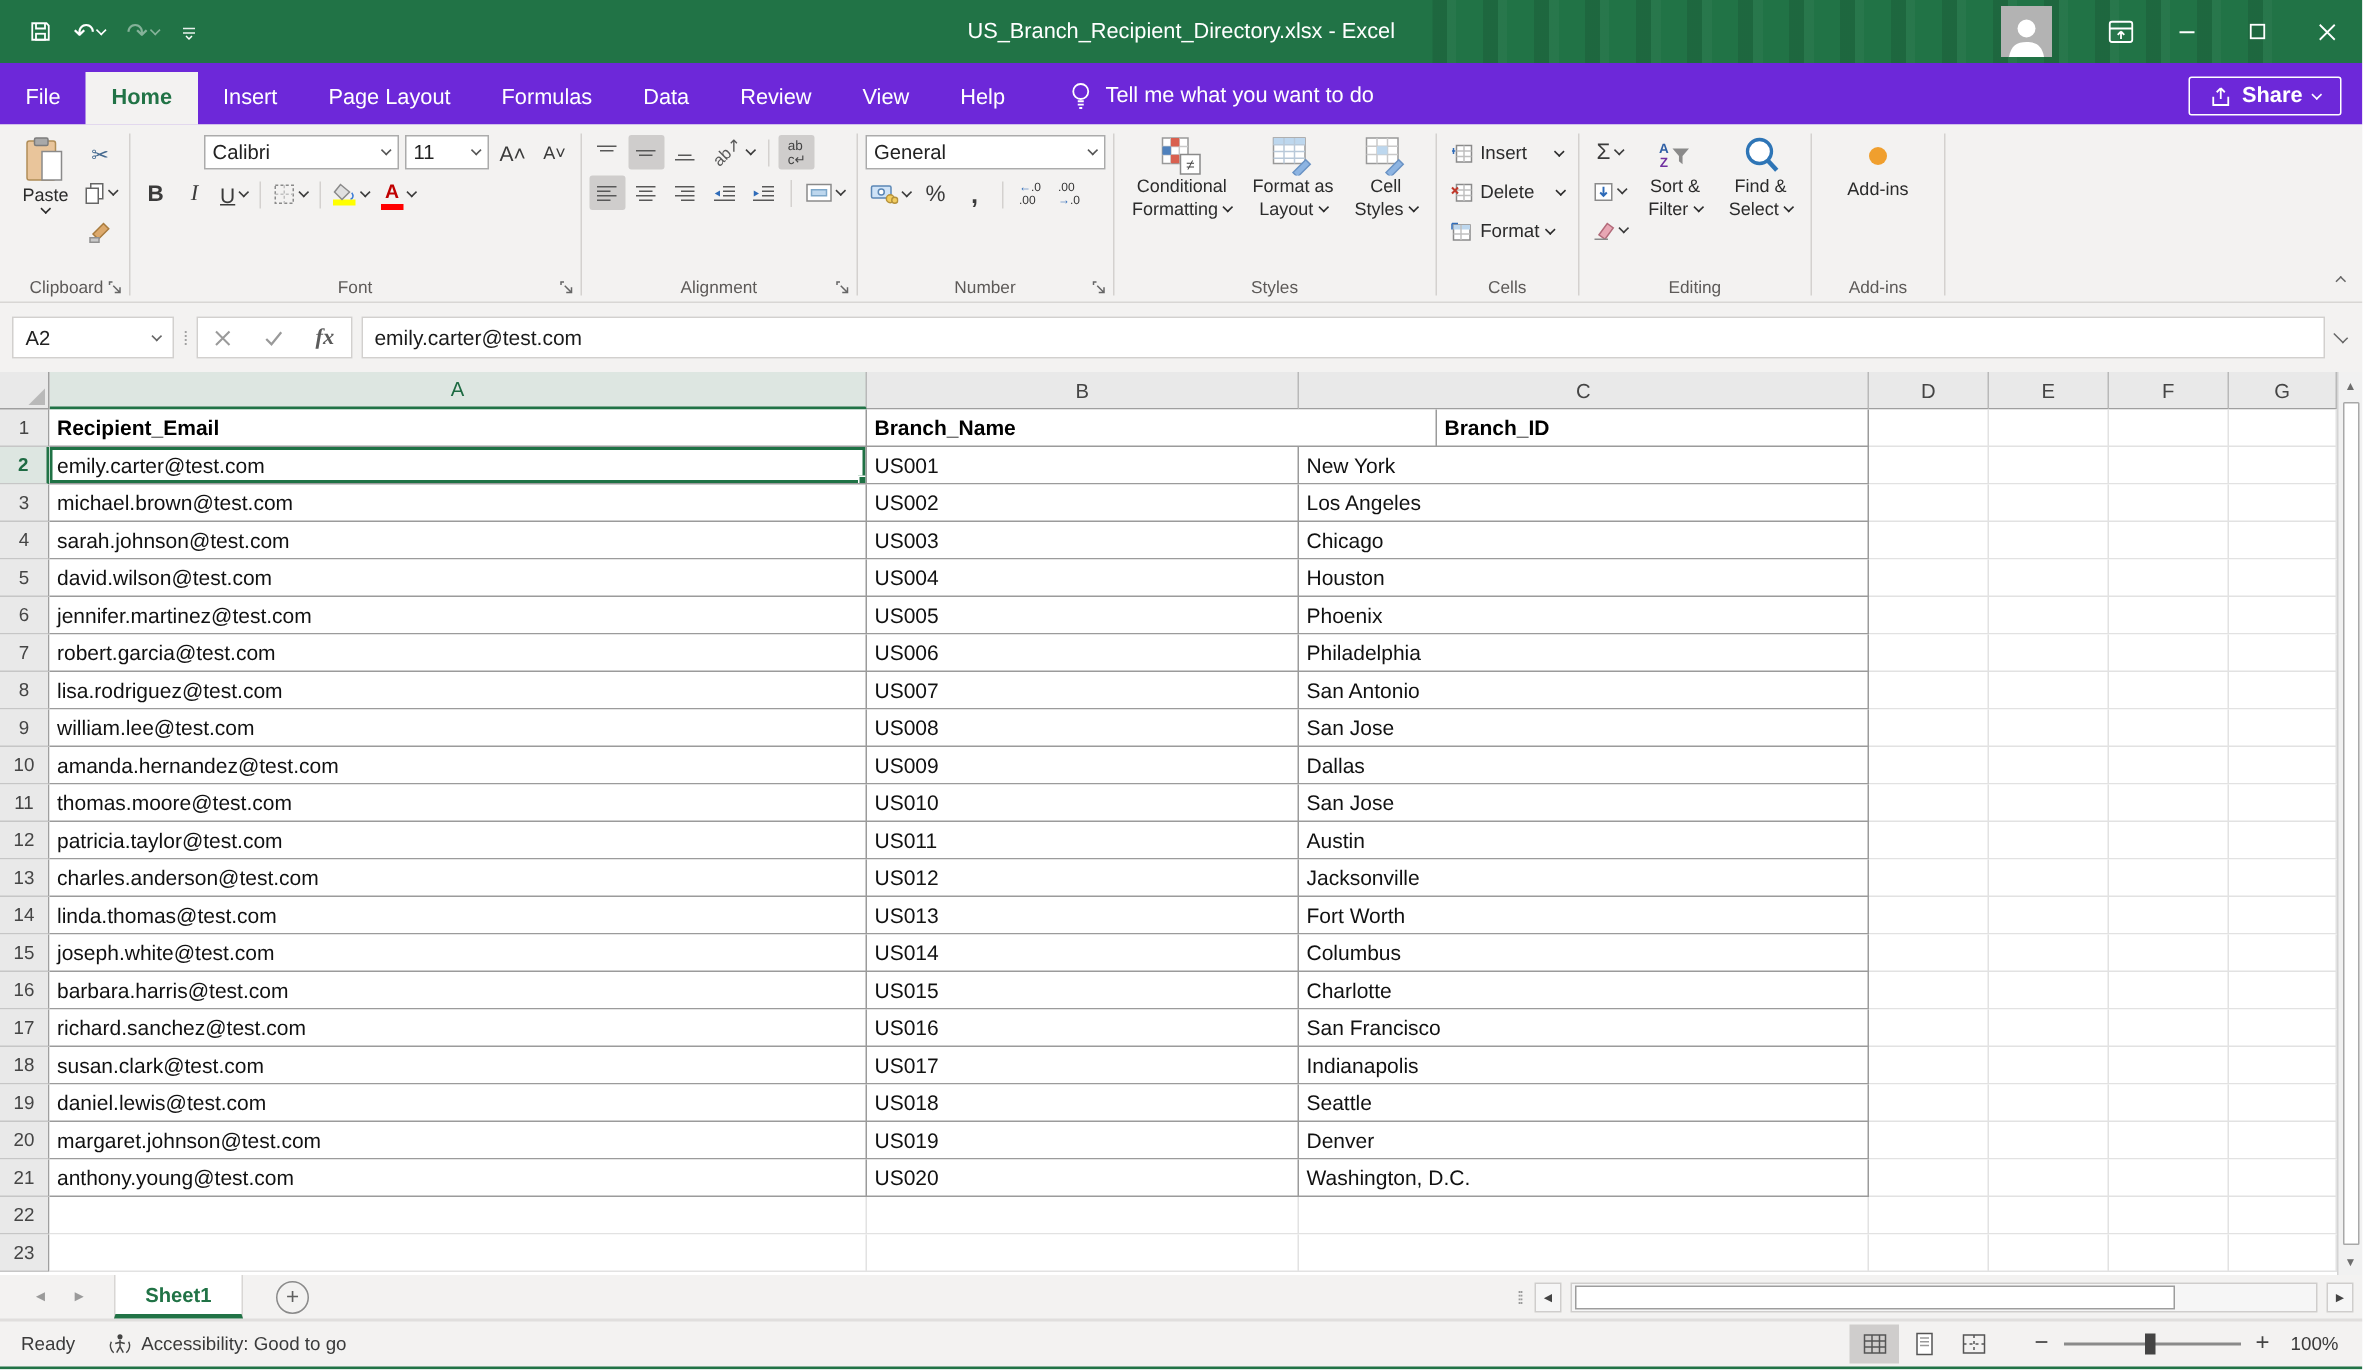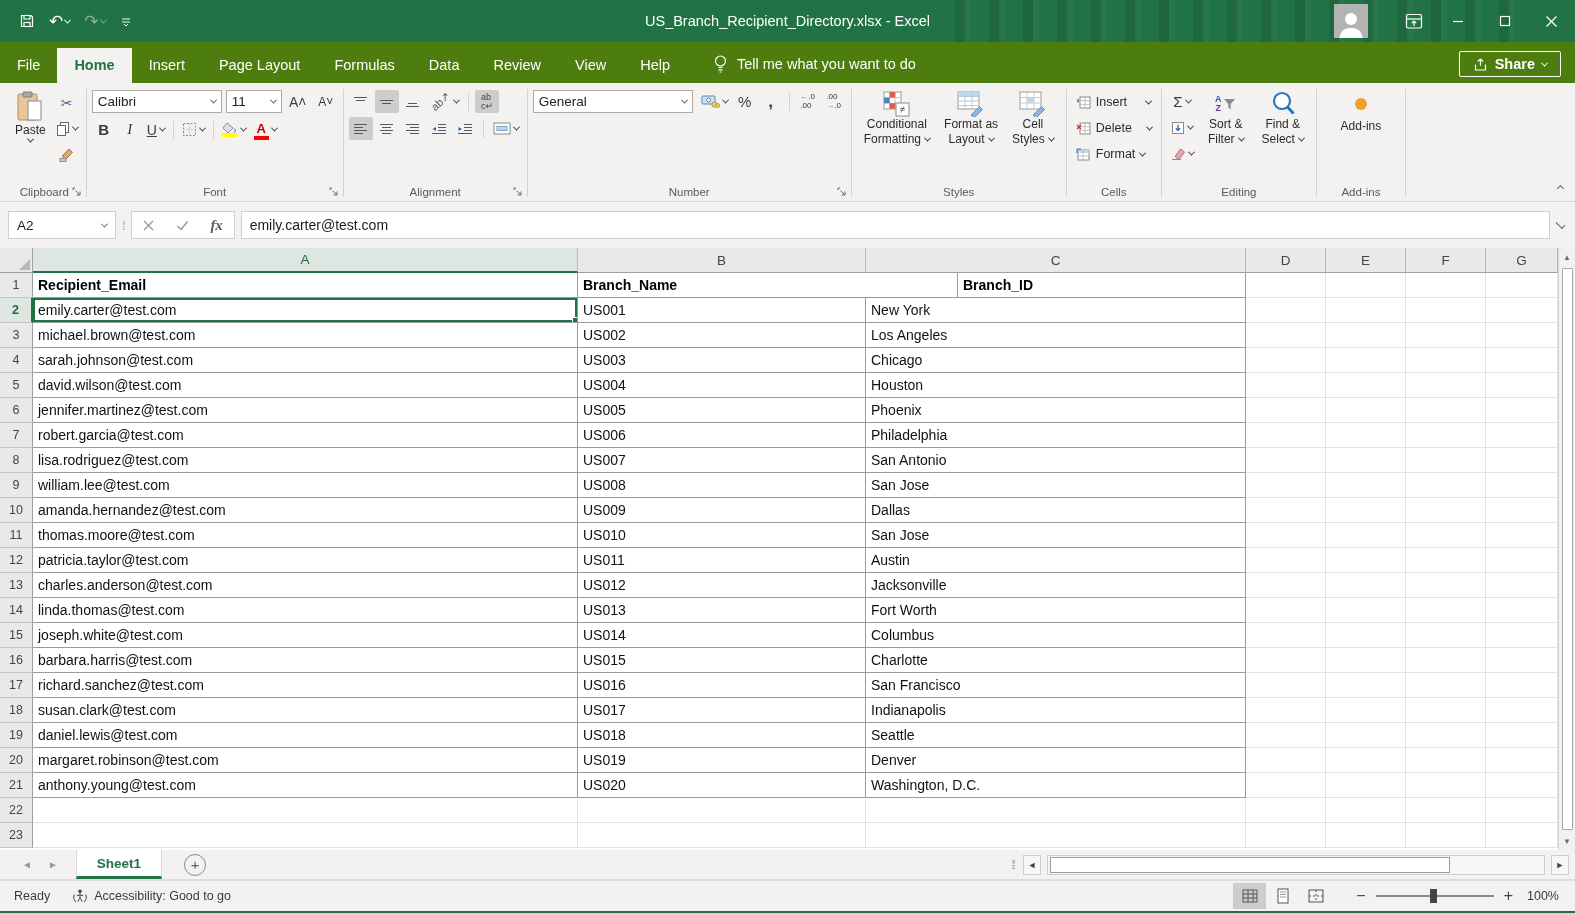--- a/index.html
+++ b/index.html
@@ -18,21 +18,21 @@
   .dim { opacity:.45; }
   .chv { display:inline-block; width:5px; height:5px; border-right:1.2px solid currentColor; border-bottom:1.2px solid currentColor; transform:rotate(45deg) translate(-1px,-1px); }
   .chv-up { transform:rotate(-135deg); }
   .win-title { position:absolute; left:50%; transform:translateX(-50%); font-size:14.5px; white-space:nowrap; z-index:1; }
   .tb-right { margin-left:auto; display:flex; align-items:center; height:100%; z-index:1; }
   .avatar { width:34px; height:34px; background:#b3b3b3; display:flex; align-items:flex-end; justify-content:center; overflow:hidden; margin-right:26px; }
   .rdo-btn { width:40px; height:100%; display:flex; align-items:center; justify-content:center; }
   .winbtn { width:47px; height:100%; display:flex; align-items:center; justify-content:center; }
 
   
-  .tabrow { height:41px; background:#4d7c0f; display:flex; align-items:flex-end; color:#fff; flex:0 0 auto; }
+  .tabrow { height:41px; background:#6d28d9; display:flex; align-items:flex-end; color:#fff; flex:0 0 auto; }
   .rtab { padding:9px 17px 10px; font-size:14.5px; cursor:default; }
   .rtab.active { background:#f3f2f1; color:#217346; font-weight:bold; }
   .tellme { display:flex; align-items:center; gap:9px; margin-left:26px; padding-bottom:9px; font-size:14.5px; }
   .share-wrap { margin-left:auto; margin-right:14px; padding-bottom:6px; }
   .share-btn { display:flex; align-items:center; gap:7px; border:1px solid #fff; padding:4px 13px; font-size:14.5px; font-weight:bold; border-radius:2px; }
 
   
   .ribbon { height:119px; background:#f3f2f1; border-bottom:1px solid #d8d6d4; display:flex; align-items:stretch; padding:2px 0 0 4px; flex:0 0 auto; position:relative; }
   .grp { position:relative; display:flex; flex-direction:column; padding:2px 4px 0; }
   .grp-body { flex:1; display:flex; align-items:flex-start; }
@@ -238,21 +238,21 @@
       <div class="launcher">
           <svg width="10" height="10" viewBox="0 0 10 10" fill="none" stroke="#666">
             <path d="M1 3V1h2M3.5 3.5l4 4M8 4.5v3.5H4.5"></path>
           </svg>
         </div>
     </div>
     <div class="vdiv"></div>
 
     <div class="grp">
       <div class="grp-body" style="flex-direction:column; gap:5px; padding-top:3px;">
-        <div class="rowflex" style="gap:4px;">
+        <div class="rowflex" style="gap:4px;margin-left:44px;">
           <div class="combo" style="width:130px;">
               <span>Calibri</span>
               <span class="chv"></span>
             </div>
           <div class="combo" style="width:56px;">
               <span>11</span>
               <span class="chv"></span>
             </div>
           <div class="smallbtn">
               <span style="font-size:14px;">A˄</span>
@@ -373,21 +373,21 @@
       <div class="grp-label">Alignment</div>
       <div class="launcher">
           <svg width="10" height="10" viewBox="0 0 10 10" fill="none" stroke="#666">
             <path d="M1 3V1h2M3.5 3.5l4 4M8 4.5v3.5H4.5"></path>
           </svg>
         </div>
     </div>
     <div class="vdiv"></div>
 
     <div class="grp">
-      <div class="grp-body" style="flex-direction:row; gap:5px; padding-top:3px;">
+      <div class="grp-body" style="flex-direction:column; gap:5px; padding-top:3px;">
         <div class="combo" style="width:160px;">
             <span>General</span>
             <span class="chv"></span>
           </div>
         <div class="rowflex">
           <div class="smallbtn">
             <svg width="19" height="13" viewBox="0 0 19 13">
                 <rect x="1" y="1" width="13" height="8" rx="1" fill="#cfe3f7" stroke="#5b87b5"></rect>
                 <circle cx="7.5" cy="5" r="2" fill="#fff" stroke="#5b87b5"></circle>
                 <circle cx="13.5" cy="9.5" r="2.6" fill="#f2cd60" stroke="#b5923c"></circle>
@@ -903,21 +903,21 @@
               <span>Seattle</span>
             </div>
             <div class="cell wD"></div>
             <div class="cell wE"></div>
             <div class="cell wF"></div>
             <div class="cell wG"></div>
           </div>
           <div class="grid-row">
             <div class="row-hdr">20</div>
             <div class="cell wA tb">
-              <span>margaret.robinson@test.com</span>
+              <span>margaret.johnson@test.com</span>
             </div>
             <div class="cell wB tb">
               <span>US019</span>
             </div>
             <div class="cell wC tb">
               <span>Denver</span>
             </div>
             <div class="cell wD"></div>
             <div class="cell wE"></div>
             <div class="cell wF"></div>

